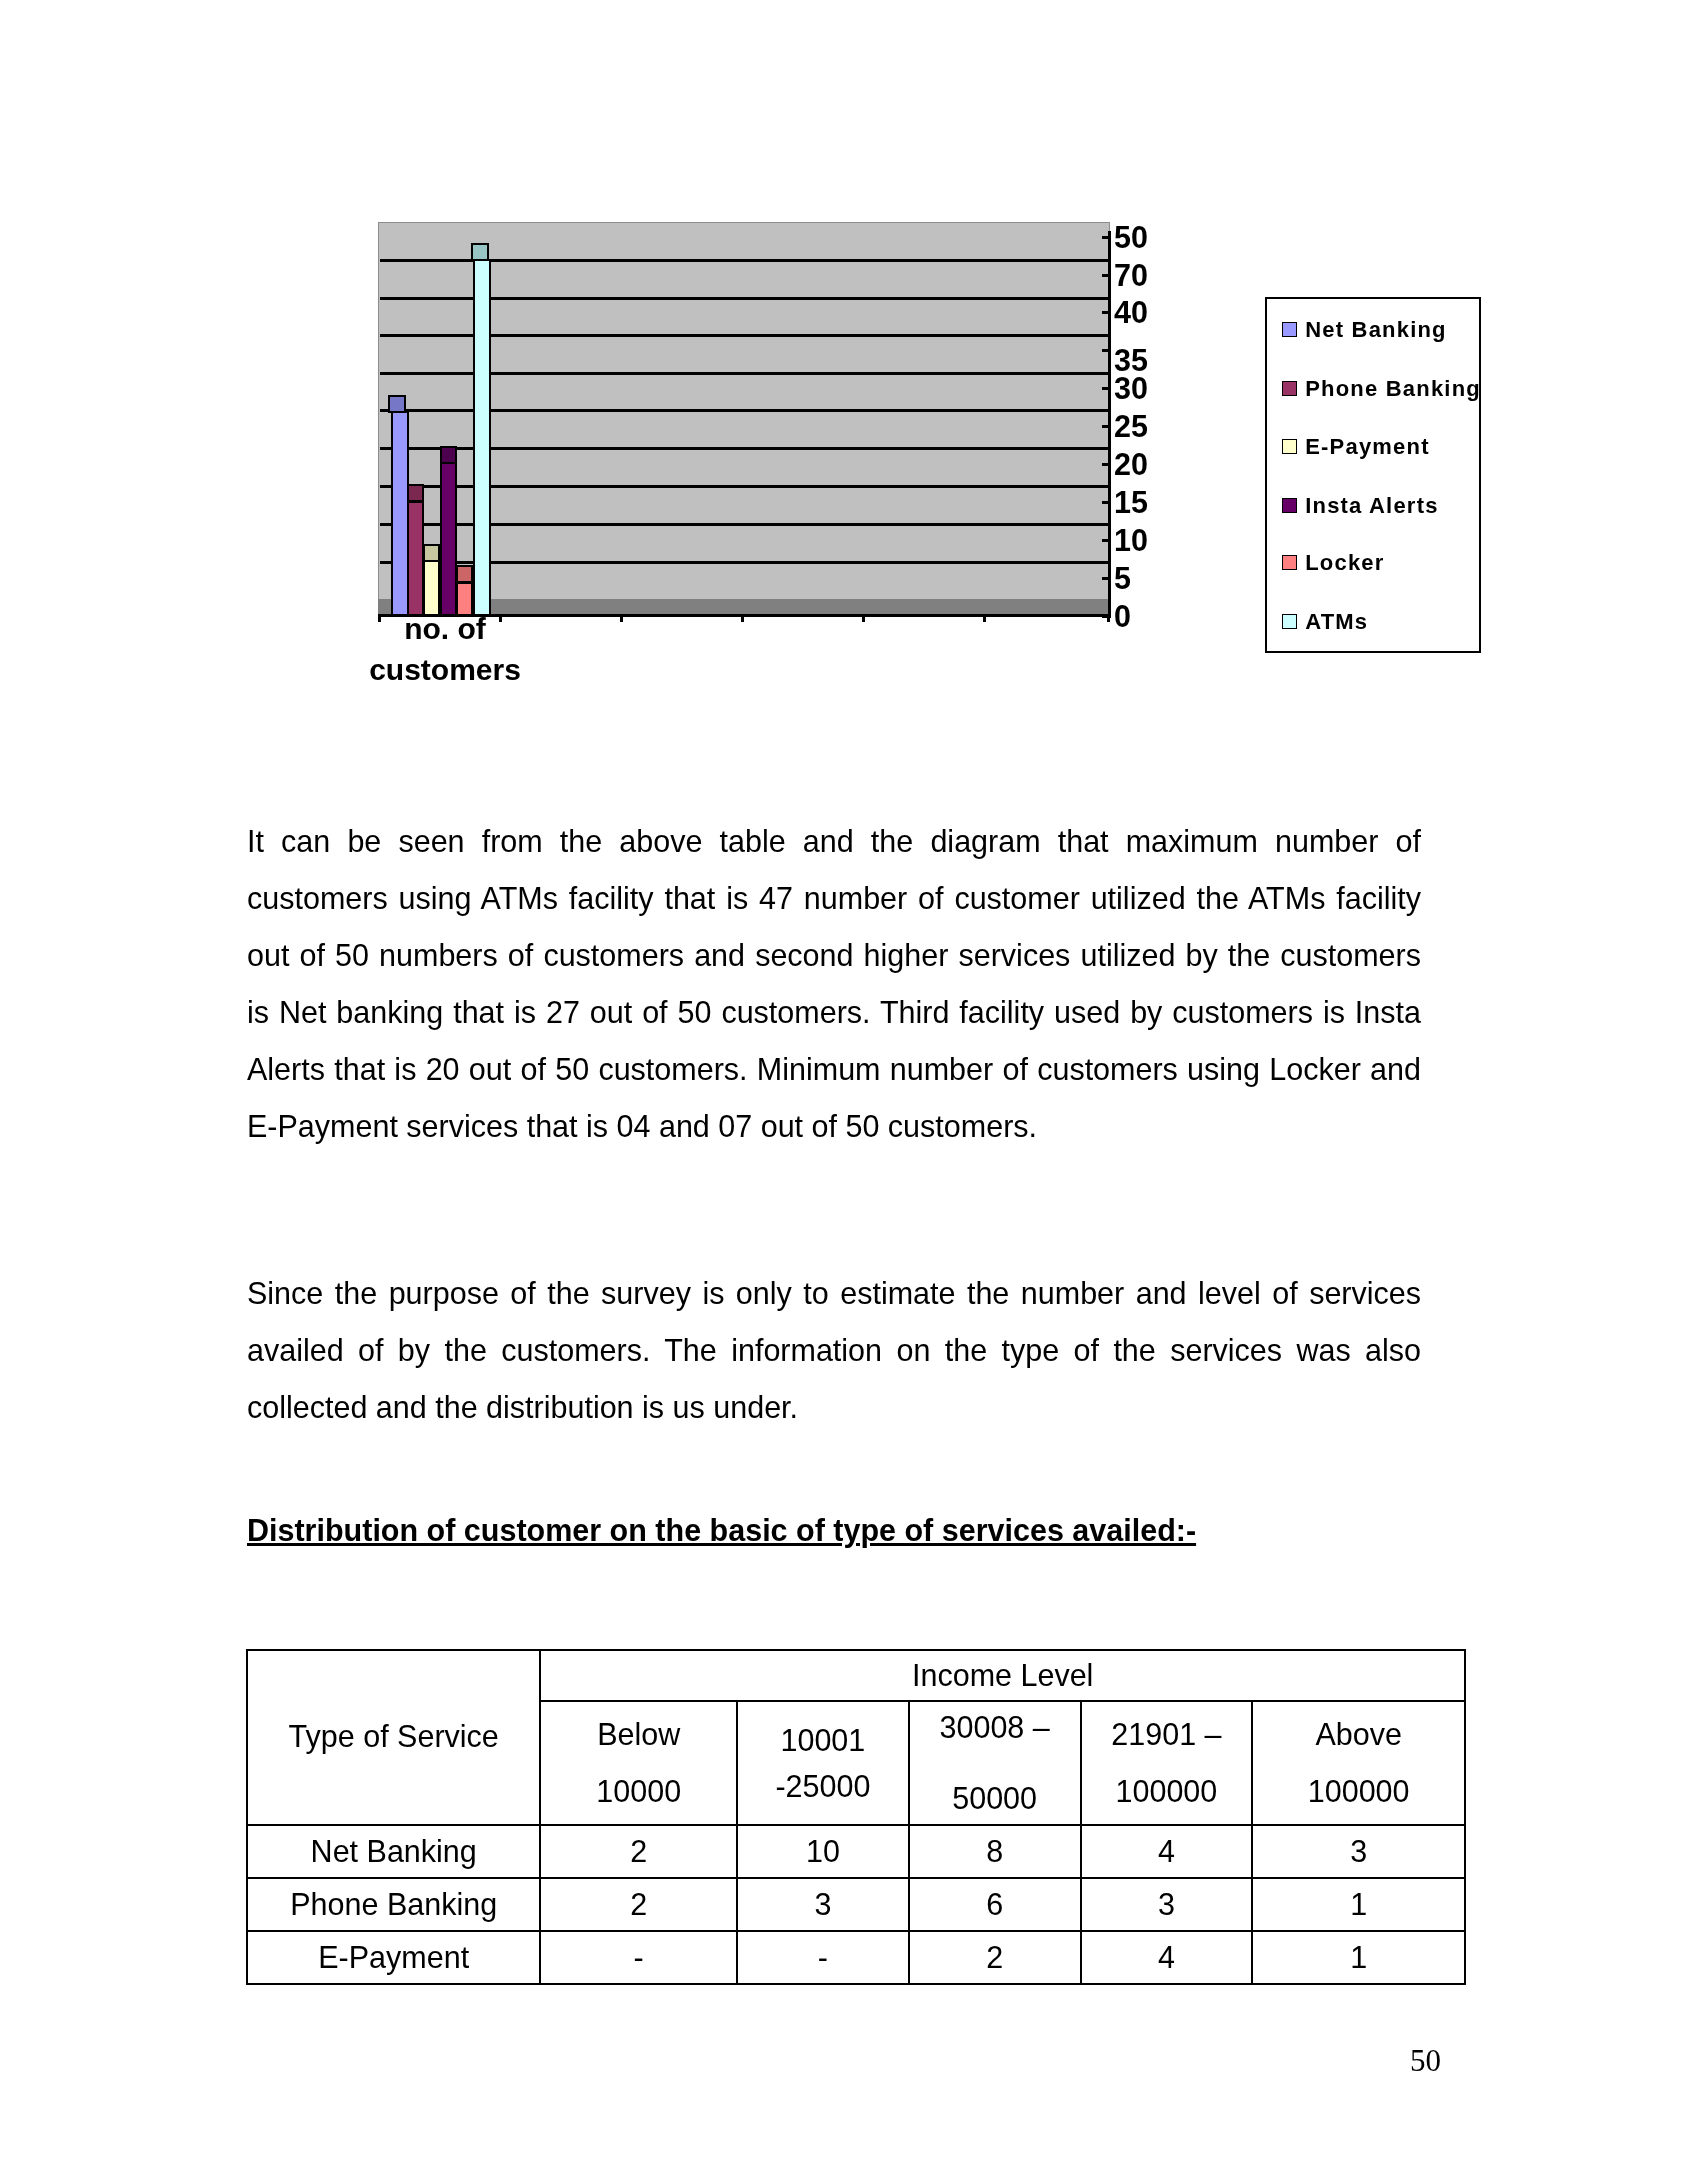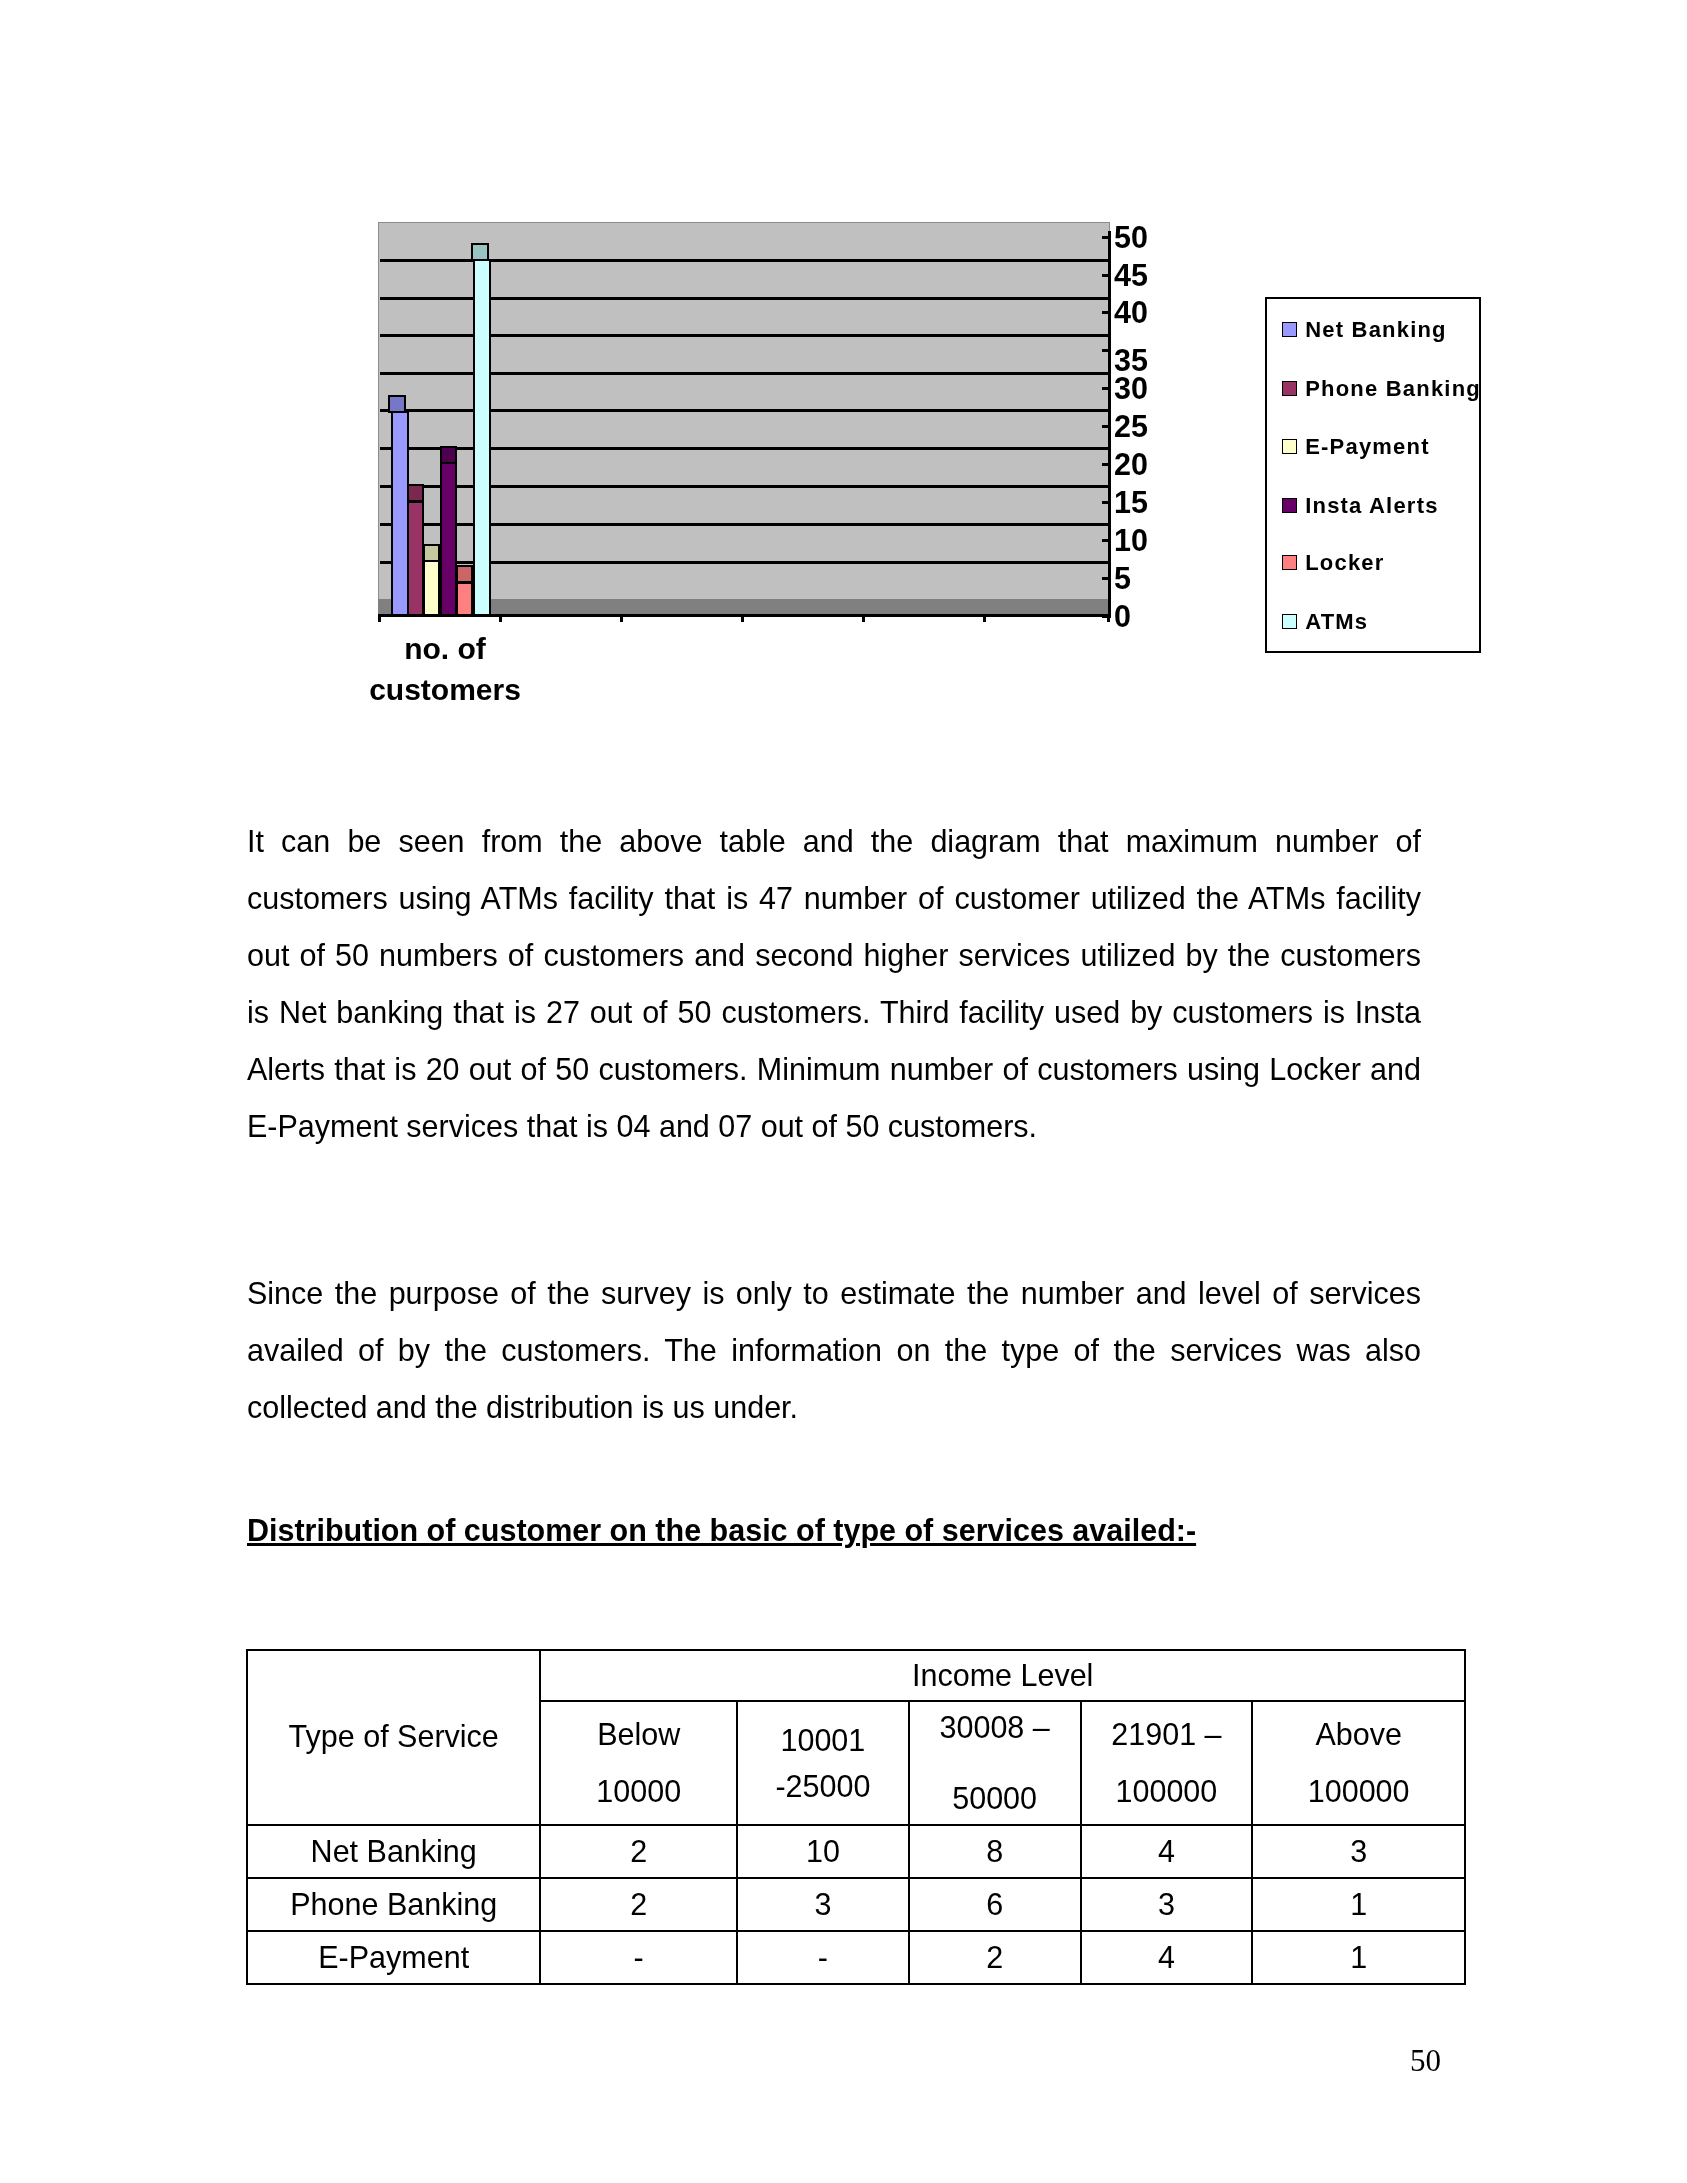--- a/index.html
+++ b/index.html
@@ -10,21 +10,21 @@
   .wall { left:378px; top:222px; width:732px; height:382px; background:#c0c0c0; border:1.6px solid #8c8c8c; box-sizing:border-box; }
   .floor { left:378px; top:599px; width:732px; height:16.5px; background:#808080; }
   .grid { left:380px; width:728px; height:3.3px; background:#000; }
   .xaxis { left:378px; top:614px; width:732px; height:2.5px; background:#000; }
   .xtick { top:614px; width:2.5px; height:8.2px; background:#000; }
   .yaxis { left:1108px; top:231px; width:2.5px; height:387px; background:#000; }
   .ytick { left:1102px; width:7.4px; height:2.5px; background:#000; }
   .ylab { left:1114px; width:49px; font-weight:bold; font-size:30.5px; line-height:30.5px; font-family:"Liberation Sans", sans-serif; }
   .bar { border:2.5px solid #000; box-sizing:border-box; }
   .bartop { border:2.5px solid #000; box-sizing:border-box; }
-  .xcat { left:346px; top:628px; width:198px; text-align:center; font-weight:bold; font-size:30px; line-height:41px; }
+  .xcat { left:346px; top:608px; width:198px; text-align:center; font-weight:bold; font-size:30px; line-height:41px; }
   .legend { left:1265px; top:297px; width:216px; height:356px; border:2.5px solid #000; box-sizing:border-box; background:#fff; }
   .leg-item { left:15px; height:25px; display:flex; align-items:center; font-weight:bold; font-size:22px; letter-spacing:1.2px; white-space:nowrap; }
   .swatch { width:13px; height:13px; border:1.6px solid #000; margin-right:8.2px; flex:none; }
   
   .para { left:247px; width:1174px; font-size:30.5px; line-height:57px; text-align:justify; }
   .heading { left:247px; top:1513px; font-size:30.5px; font-weight:bold; text-decoration:underline; }
   
   table.dist { position:absolute; left:246px; top:1649px; width:1220px; border-collapse:collapse; font-size:30.5px; }
   table.dist td { border:2.5px solid #000; text-align:center; vertical-align:middle; padding:8px; }
   .pagenum { left:1401px; top:2043px; width:49px; font-family:"Liberation Serif", serif; font-size:31px; text-align:center; }
@@ -79,21 +79,21 @@
   <div class="abs ytick" style="top:349px"></div>
   <div class="abs ytick" style="top:387px"></div>
   <div class="abs ytick" style="top:425px"></div>
   <div class="abs ytick" style="top:463px"></div>
   <div class="abs ytick" style="top:501px"></div>
   <div class="abs ytick" style="top:539px"></div>
   <div class="abs ytick" style="top:577px"></div>
   <div class="abs ytick" style="top:615px"></div>
 
   <div class="abs ylab" style="top:222px">50</div>
-  <div class="abs ylab" style="top:260px">45</div>
+  <div class="abs ylab" style="top:260px">70</div>
   <div class="abs ylab" style="top:297px">40</div>
   <div class="abs ylab" style="top:345px">35</div>
   <div class="abs ylab" style="top:373px">30</div>
   <div class="abs ylab" style="top:411px">25</div>
   <div class="abs ylab" style="top:449px">20</div>
   <div class="abs ylab" style="top:487px">15</div>
   <div class="abs ylab" style="top:525px">10</div>
   <div class="abs ylab" style="top:563px">5</div>
   <div class="abs ylab" style="top:601px">0</div>
 

